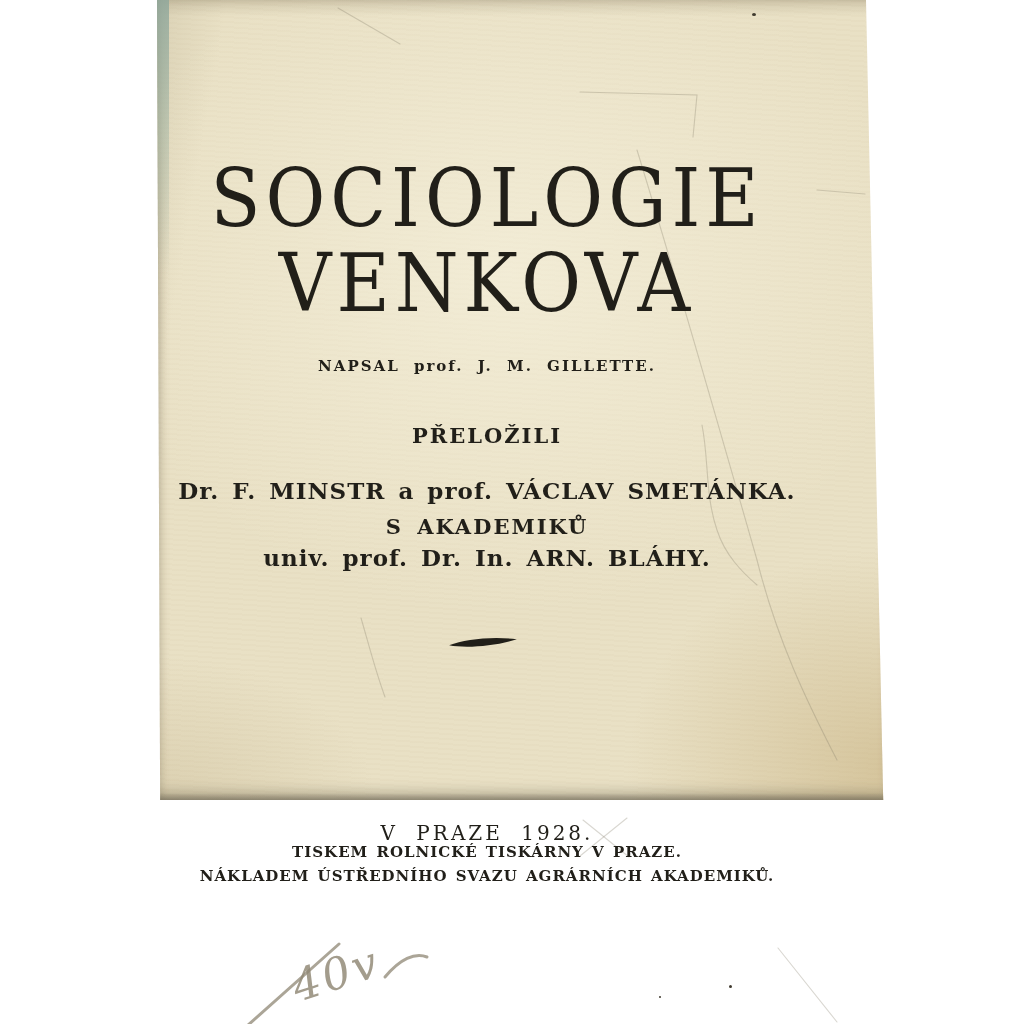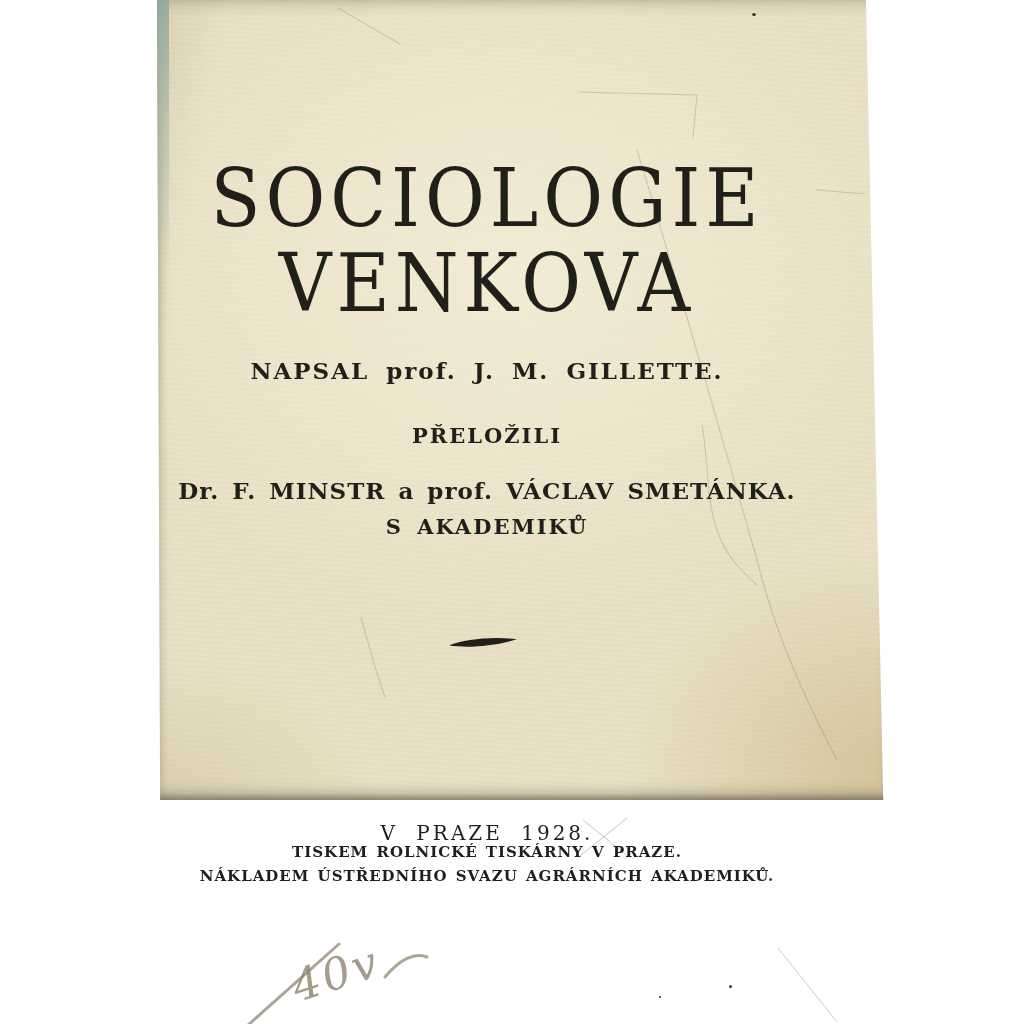--- a/index.html
+++ b/index.html
@@ -47,21 +47,21 @@
   
   .tline{position:absolute;left:0;width:660px;text-align:center;color:var(--ink);white-space:nowrap;}
   .title{
     font-size:73px;font-weight:normal;letter-spacing:5px;line-height:1;
     transform:scaleY(1.10);transform-origin:50% 0;
     color:var(--ink);
   }
   .t1{top:158px;}
   .t2{top:243px;}
   .sub{font-weight:bold;}
-  .napsal {top:357px;font-size:23px;letter-spacing:2px;word-spacing:7px;text-align:center;}
+  .napsal {top:357px;font-size:15px;letter-spacing:2px;word-spacing:7px;text-align:center;}
   .heading{font-size:21px;letter-spacing:2px;word-spacing:5px;}
   .preloz {top:423px;}
   .names1 {top:477px;font-size:23px;letter-spacing:1px;word-spacing:4px;}
   .predml {top:514px;}
   .names2 {top:544px;font-size:23px;letter-spacing:1px;word-spacing:4px;}
   .place  {top:821px;font-size:20px;font-weight:normal;letter-spacing:3px;word-spacing:9px;}
   .small  {font-size:15px;font-weight:bold;letter-spacing:1px;word-spacing:2px;}
   .pub    {top:867px;}
   .printer{top:843px;}
   
@@ -110,20 +110,21 @@
 
     <h1 class="tline title t1">SOCIOLOGIE</h1>
     <h1 class="tline title t2">VENKOVA</h1>
 
     <p class="tline sub napsal">NAPSAL prof. J. M. GILLETTE.</p>
 
     <p class="tline sub heading preloz">PŘELOŽILI</p>
     <p class="tline sub names1">Dr. F. MINSTR a prof. VÁCLAV SMETÁNKA.</p>
 
     <p class="tline sub heading predml">S AKADEMIKŮ</p>
+    <p class="tline sub names2">univ. prof. Dr. In. ARN. BLÁHY.</p>
 
     <svg class="ornament" viewBox="0 0 68 12">
       <path d="M0,7 C16,2 42,0 68,4.5 C46,10.5 16,11 0,7 Z"></path>
     </svg>
 
     <p class="tline place">V PRAZE 1928.</p>
     <p class="tline small pub">NÁKLADEM ÚSTŘEDNÍHO SVAZU AGRÁRNÍCH AKADEMIKŮ.</p>
     <p class="tline small printer">TISKEM ROLNICKÉ TISKÁRNY V PRAZE.</p>
 
     <div class="pencil-note">40v</div>

